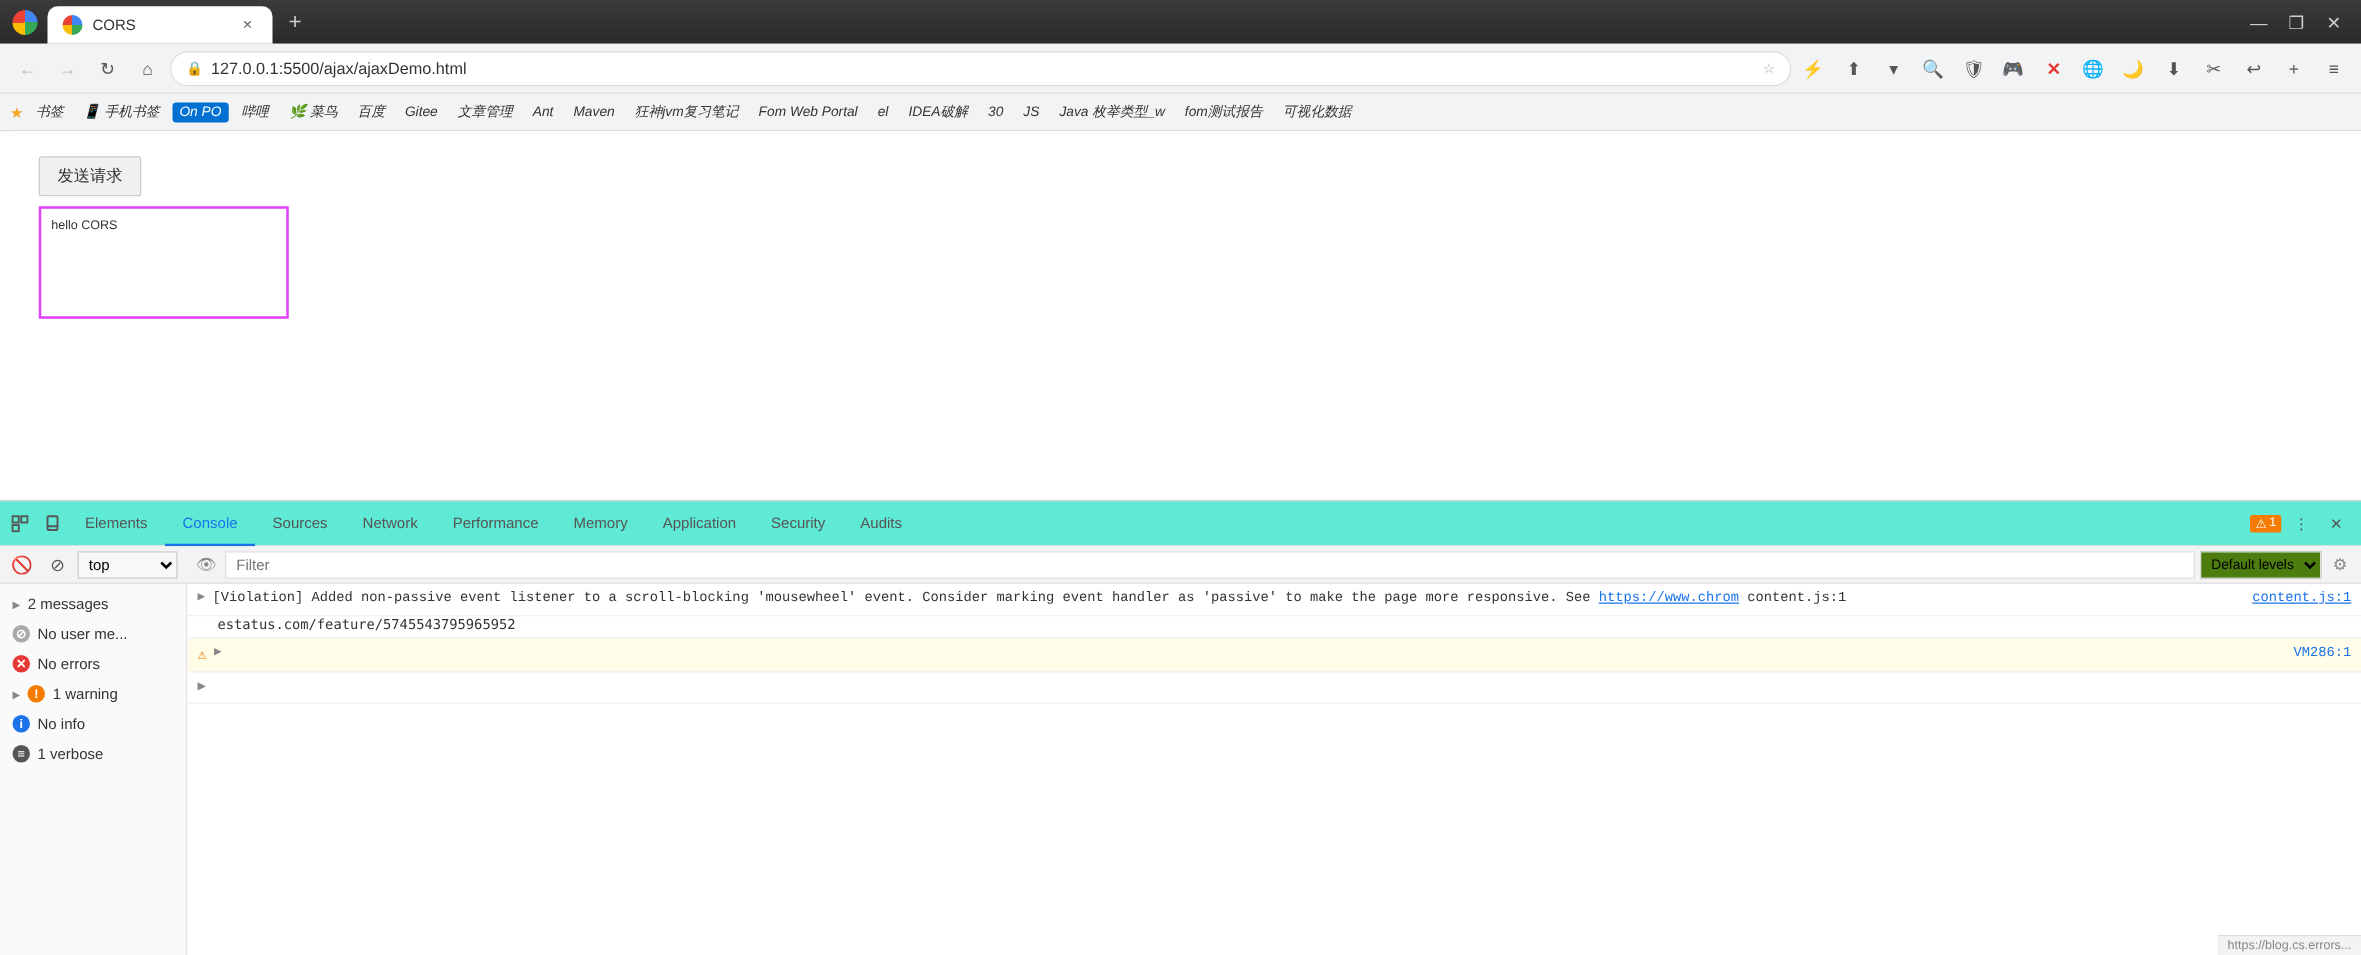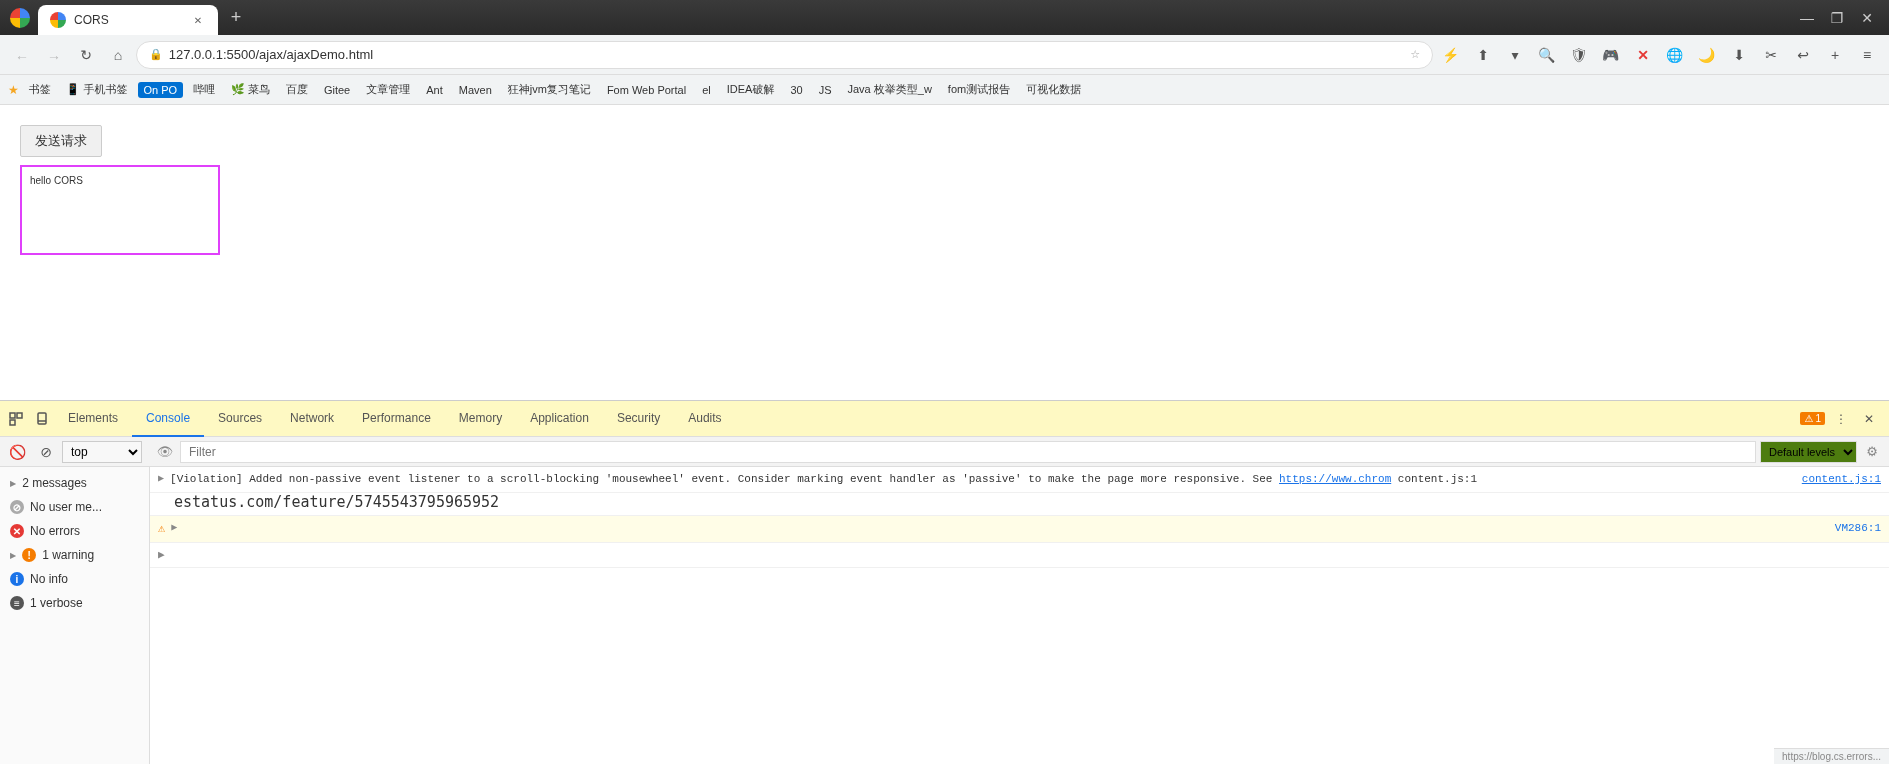--- a/index.html
+++ b/index.html
@@ -89,29 +89,31 @@
     .bookmark-item {
       display: flex;
       align-items: center;
       gap: 3px;
       padding: 3px 6px;
       border-radius: 3px;
       cursor: pointer;
       font-size: 11px;
       color: #333;
       white-space: nowrap;
+      font-style: italic;
     }
     .bookmark-star { color: #f5a623; font-size: 12px; }
 
     
     .page-content {
       background: #fff;
       height: 295px;
       padding: 20px;
       position: relative;
+      margin-left: 11px;
     }
     .send-btn {
       background: #f0f0f0;
       border: 1px solid #ccc;
       padding: 6px 14px;
       font-size: 13px;
       cursor: pointer;
       border-radius: 2px;
       color: #333;
     }
@@ -127,21 +129,21 @@
 
     
     .devtools {
       background: #fff;
       border-top: 1px solid #ccc;
       height: 380px;
       display: flex;
       flex-direction: column;
     }
     .devtools-header {
-      background: #fef9c3;
+      background: #5eead4;
       height: 36px;
       display: flex;
       align-items: center;
       border-bottom: 1px solid #ddd;
       gap: 0;
       padding: 0 4px;
     }
     .devtools-tab {
       padding: 0 14px;
       height: 36px;
@@ -509,21 +511,21 @@
       <div class="console-msg">
         <span class="triangle-right">▶</span>
         <span class="msg-text">
           <span>[Violation] Added non-passive event listener to a scroll-blocking 'mousewheel' event. Consider marking event handler as 'passive' to make the page more responsive. See </span>
           <span class="msg-link">https://www.chrom</span>
           <span> content.js:1</span>
         </span>
         <span class="msg-file" style="color:#1a73e8;text-decoration:underline;cursor:pointer;">content.js:1</span>
       </div>
 
-      <div style="padding:0 8px 4px 24px;font-family:monospace;font-size:15px;color:#333;border-bottom:1px solid #f0f0f0;">
+      <div style="padding:0 8px 4px 24px;font-family:monospace;font-size:11px;color:#333;border-bottom:1px solid #f0f0f0;">
         estatus.com/feature/5745543795965952
       </div>
 
       <div class="console-msg warn-bg">
         <span style="color:#f57c00;font-size:12px;">⚠</span>
         <span class="triangle-right">▶</span>
         <span class="msg-file" style="color:#1a73e8;cursor:pointer;">VM286:1</span>
       </div>
 
       <div class="console-msg prompt-line">

